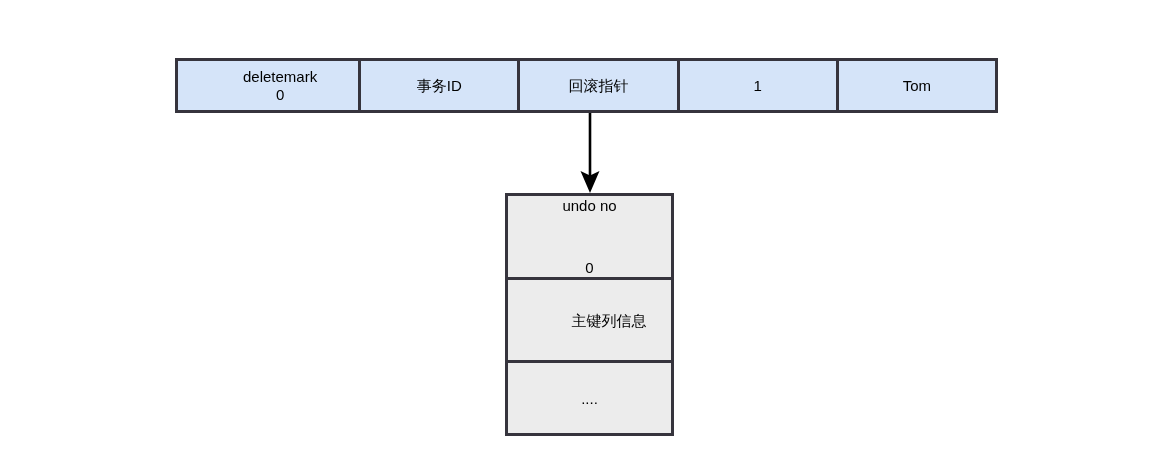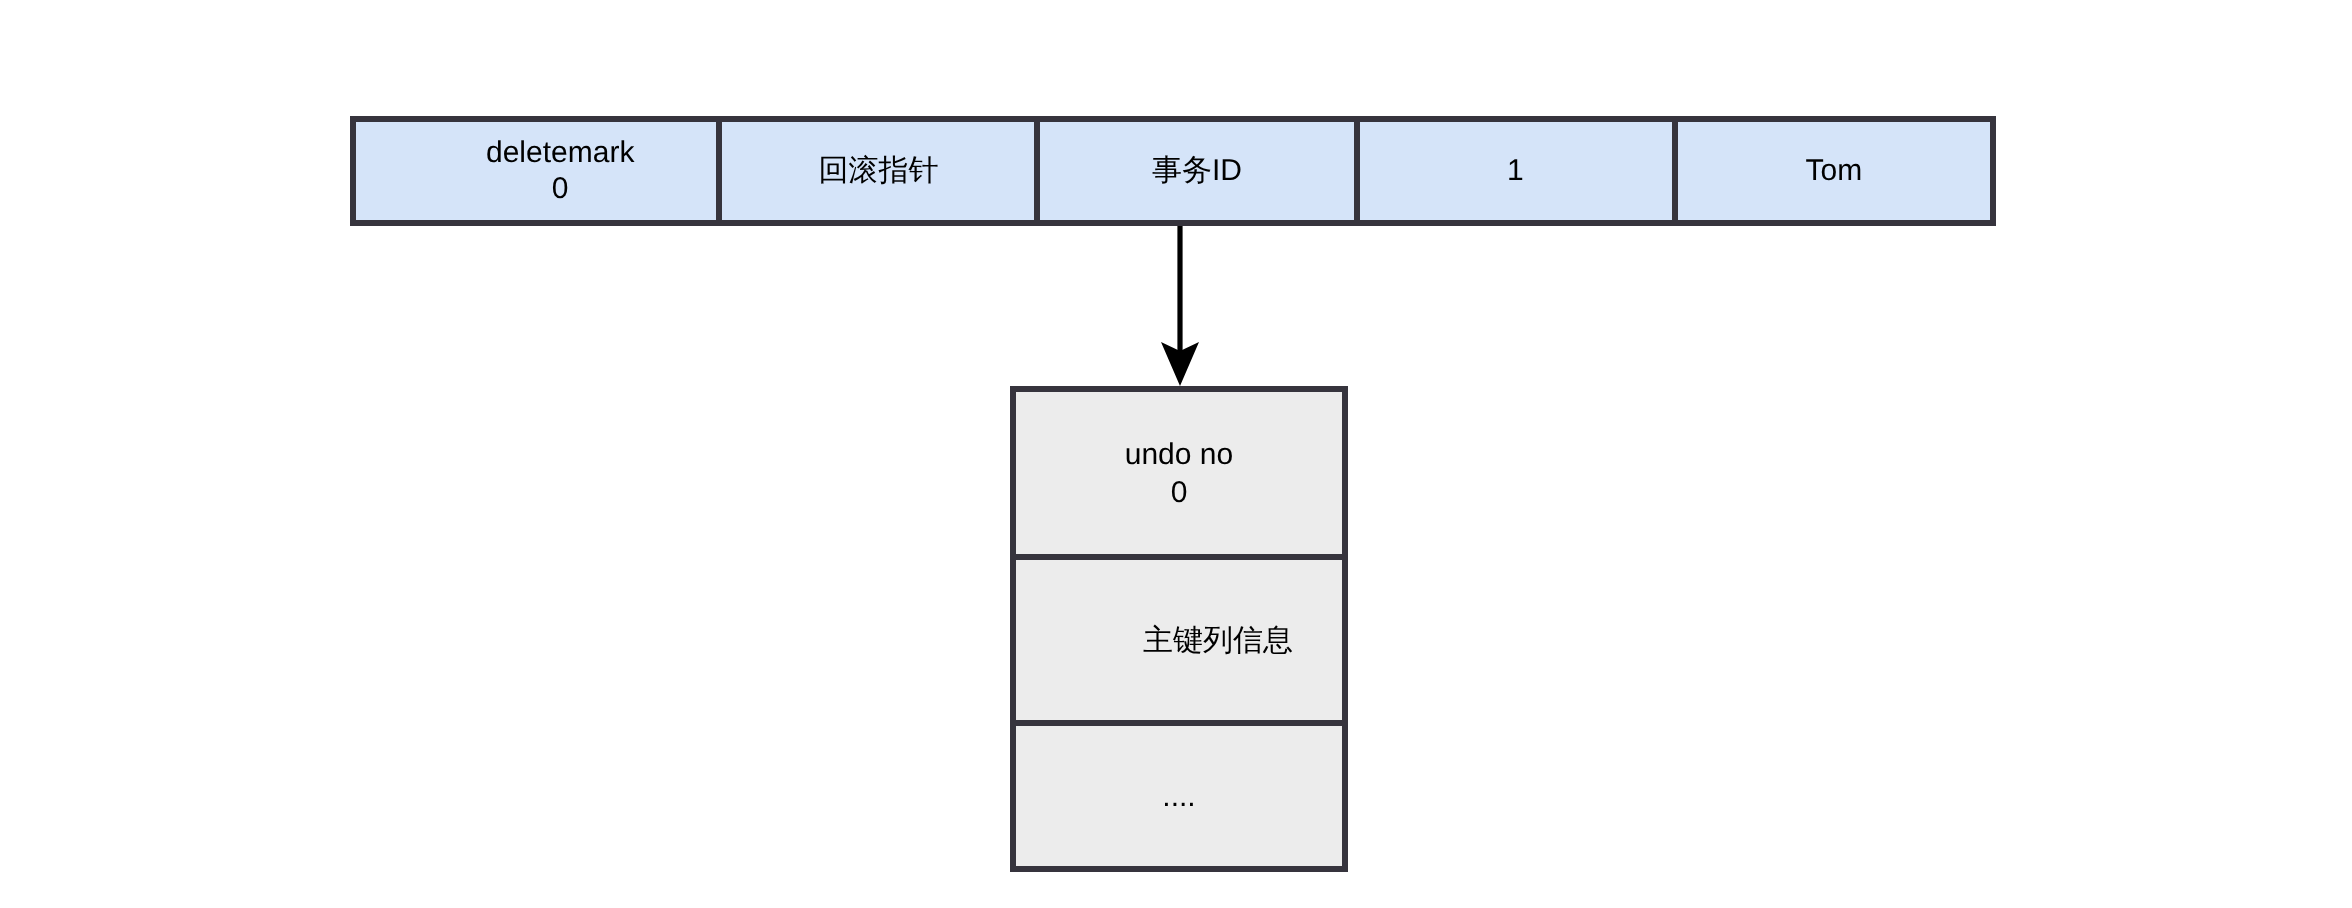--- a/index.html
+++ b/index.html
@@ -83,42 +83,42 @@
     align-items: center;
     justify-content: center;
     font-size: 15px;
     line-height: 19px;
     text-align: center;
     white-space: pre;
   }
   .undo-cell:last-child {
     border-bottom: none;
   }
-  .undo-cell.h1 { height: 84px; }
+  .undo-cell.h1 { height: 84px; justify-content: space-between; }
   .undo-cell.h2 { height: 83px; padding-left: 39px; }
   .undo-cell.h3 { flex: 1 1 auto; }
 </style>
 </head>
 <body>
 
 <div id="canvas">
 
   <div id="record-row">
 
     <div class="record-cell">
       <span class="cell-line">deletemark</span>
       <span class="cell-line">0</span>
     </div>
 
     <div class="record-cell">
-      <span class="cell-line">回滚指针</span>
+      <span class="cell-line">事务ID</span>
     </div>
 
     <div class="record-cell">
-      <span class="cell-line">事务ID</span>
+      <span class="cell-line">回滚指针</span>
     </div>
 
     <div class="record-cell">
       <span class="cell-line">1</span>
     </div>
 
     <div class="record-cell">
       <span class="cell-line">Tom</span>
     </div>
 

